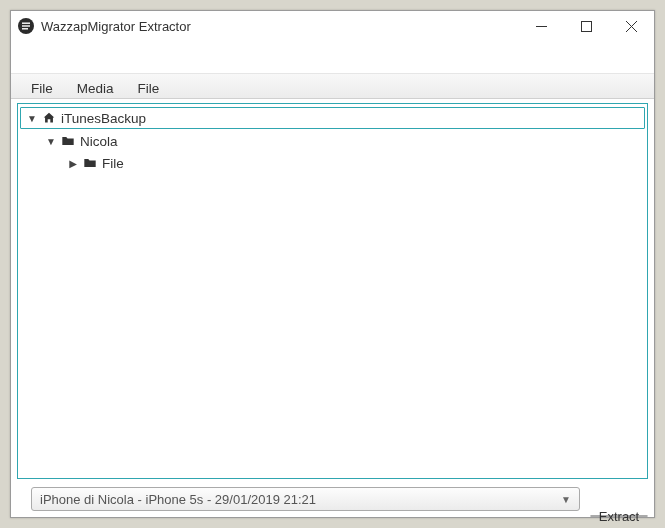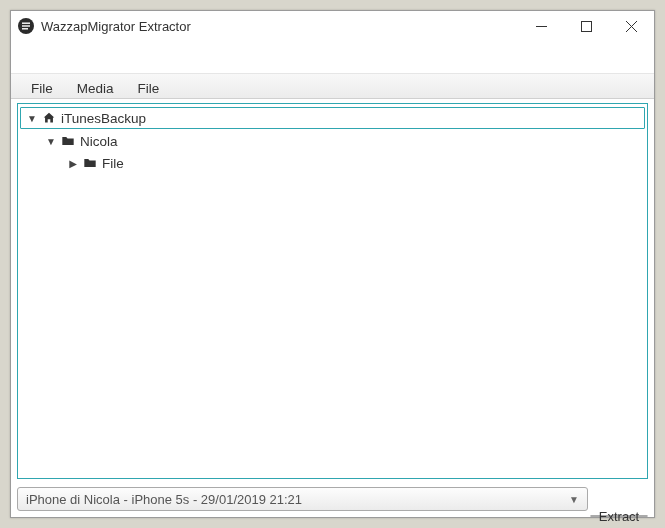--- a/index.html
+++ b/index.html
@@ -100,23 +100,23 @@
   .node-icon {
     width: 16px;
     height: 16px;
     margin: 0 4px 0 2px;
     display:flex;align-items:center;justify-content:center;
   }
   .node-label { }
   
   .bottombar {
     height: 34px;
-    padding: 4px 6px 6px 6px;
-    display: flex;
-    gap: 2px;
+    padding: 4px 6px 6px 20px;
+    display: flex;
+    gap: 10px;
   }
   .backup-select {
     flex: 1;
     border: 1px solid #aaa;
     border-radius: 3px;
     background: linear-gradient(#fdfdfd, #ebebeb);
     display: flex;
     align-items: center;
     padding: 0 8px;
     font-size: 13px;

